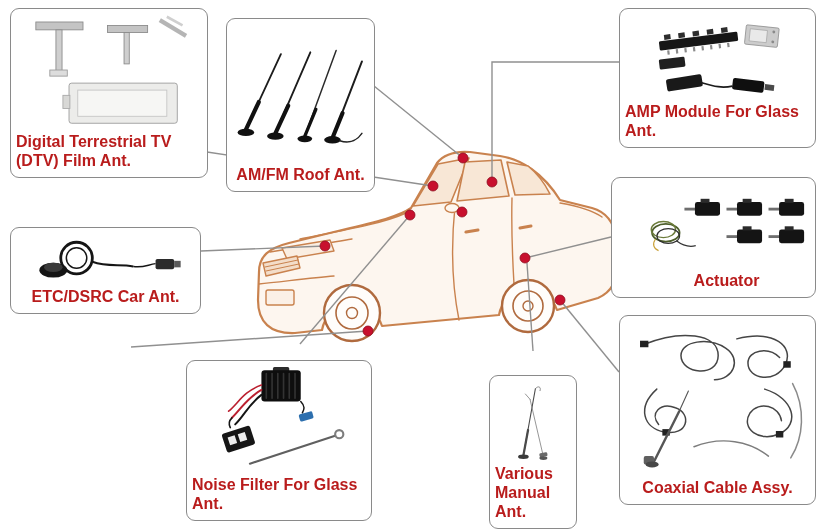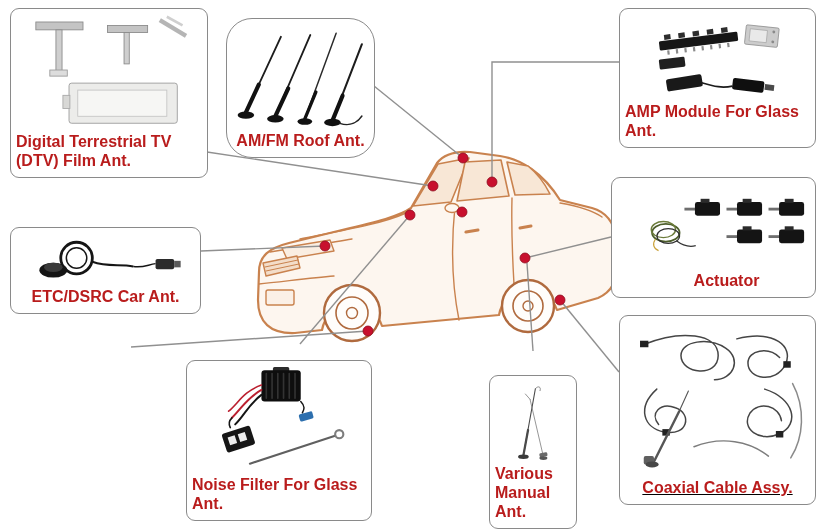--- a/index.html
+++ b/index.html
@@ -105,21 +105,21 @@
         <path d="M 156,6 L 186,24" stroke="#b5b5b5" stroke-width="5"></path>
         <path d="M 164,2 L 182,12" stroke="#cfcfcf" stroke-width="3"></path>
         <rect x="52" y="78" width="124" height="46" rx="3" fill="#ececea" stroke="#9a9a9a"></rect>
         <rect x="62" y="86" width="102" height="30" fill="#f6f6f4" stroke="#c4c4c4"></rect>
         <rect x="45" y="92" width="8" height="15" fill="#d8d8d6" stroke="#a8a8a8"></rect>
       </svg>
     </div>
     <div class="label">Digital Terrestrial TV (DTV) Film Ant.</div>
   </div>
 
-  <div class="box" style="left: 226px; top: 18px; width: 149px; height: 140px; border-color: rgb(138, 138, 138); border-radius: 26px;">
+  <div class="box" style="left: 226px; top: 18px; width: 149px; height: 174px; border-color: rgb(138, 138, 138);">
     <div class="art">
       <svg viewBox="0 0 147 106" preserveAspectRatio="xMidYMid meet" stroke-linecap="round">
         <path d="M 14,92 L 52,10" stroke="#1c1c1c" stroke-width="2"></path>
         <path d="M 14,92 L 28,62" stroke="#111111" stroke-width="4.5"></path>
         <ellipse cx="14" cy="95" rx="9" ry="4" fill="#111111"></ellipse>
         <path d="M 46,96 L 84,8" stroke="#1c1c1c" stroke-width="2"></path>
         <path d="M 46,96 L 60,66" stroke="#111111" stroke-width="4.5"></path>
         <ellipse cx="46" cy="99" rx="9" ry="4" fill="#111111"></ellipse>
         <path d="M 78,99 L 112,6" stroke="#2a2a2a" stroke-width="1.6"></path>
         <path d="M 78,99 L 90,70" stroke="#111111" stroke-width="3.6"></path>
@@ -243,21 +243,21 @@
         <ellipse cx="28" cy="112" rx="8" ry="3.4" fill="#3a3a3a"></ellipse>
         <path d="M 58,112 L 38,26" stroke="#7b7b7b" stroke-width="1.2"></path>
         <path d="M 38,26 L 31,18" stroke="#7b7b7b" stroke-width="1.2"></path>
         <rect x="52" y="106" width="12" height="6" rx="2" fill="#6a6a6a" transform="rotate(-10 58 109)"></rect>
         <ellipse cx="58" cy="114" rx="6" ry="2.8" fill="#565656"></ellipse>
       </svg>
     </div>
     <div class="label">Various Manual Ant.</div>
   </div>
 
-  <div class="box" style="left: 619px; top: 315px; width: 197px; height: 190px; border-color: rgb(138, 138, 138); text-decoration: underline;">
+  <div class="box" style="left: 619px; top: 315px; width: 197px; height: 190px; border-color: rgb(138, 138, 138);">
     <div class="art">
       <svg viewBox="0 0 195 160" preserveAspectRatio="xMidYMid meet" stroke-linecap="round">
         <g fill="none" stroke="#454545" stroke-width="1.6">
           <path d="M 18,22 C 58,6 98,10 98,34 C 98,58 58,54 58,34 C 58,18 88,14 106,26 C 124,38 114,60 94,60"></path>
           <path d="M 118,16 C 158,6 180,24 170,44 C 160,64 130,60 130,42 C 130,28 152,24 164,36"></path>
           <path d="M 32,70 C 10,90 18,112 40,116 C 66,121 70,96 52,90 C 36,84 24,96 34,108"></path>
           <path d="M 148,70 C 180,80 186,108 164,118 C 142,128 122,112 132,96 C 142,82 164,88 166,104"></path>
           <path d="M 72,132 C 102,120 132,126 152,142" stroke="#7d7d7d"></path>
           <path d="M 178,64 C 192,90 190,122 176,144" stroke="#8a8a8a"></path>
         </g>

